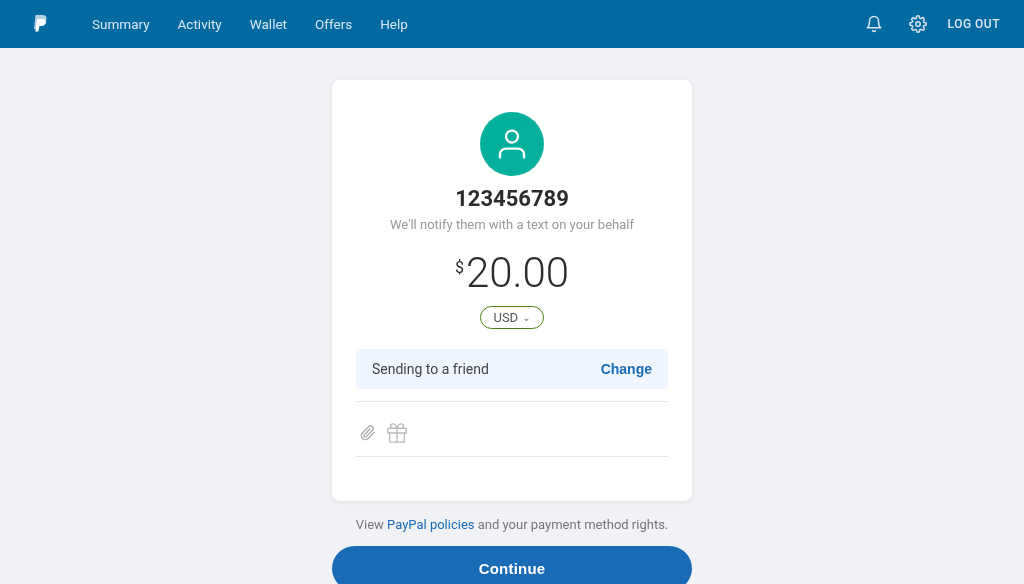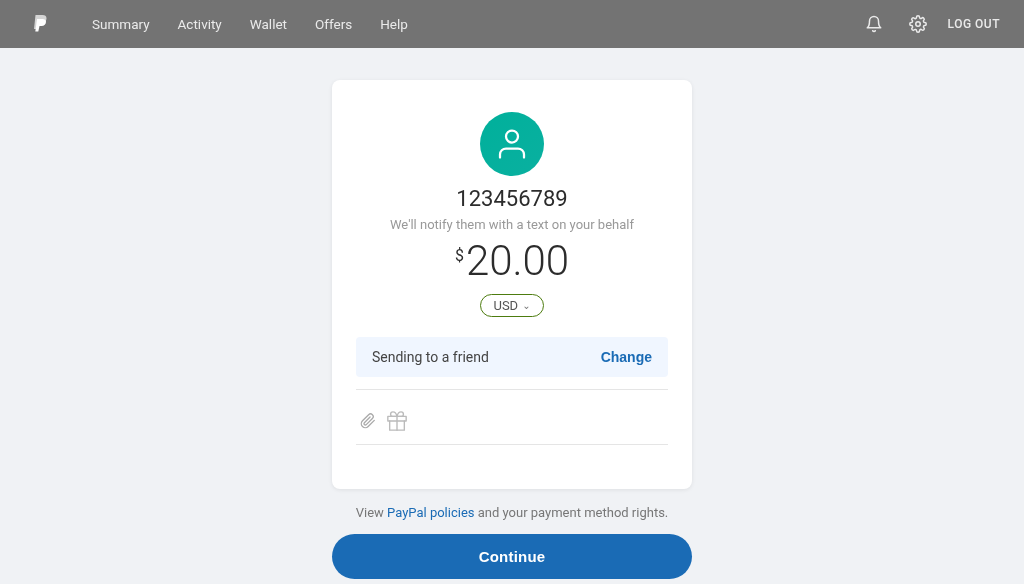--- a/index.html
+++ b/index.html
@@ -5,21 +5,21 @@
     * { box-sizing: border-box; margin: 0; padding: 0; }
     body {
       font-family: -apple-system, BlinkMacSystemFont, 'Segoe UI', Roboto, Helvetica, Arial, sans-serif;
       background: #f0f2f5;
       min-height: 584px;
       min-width: 1024px;
     }
 
     
     .navbar {
-      background: #737373;
+      background: #0369a1;
       height: 48px;
       display: flex;
       align-items: center;
       padding: 0 24px;
       gap: 0;
     }
     .navbar-logo {
       width: 32px;
       height: 32px;
       margin-right: 24px;
@@ -117,28 +117,28 @@
       margin-bottom: 10px;
     }
     .avatar-circle svg {
       width: 36px;
       height: 36px;
       color: #fff;
     }
 
     .recipient-number {
       font-size: 22px;
-      font-weight: 400;
+      font-weight: 700;
       color: #2c2c2c;
       margin-bottom: 6px;
     }
     .notify-text {
       font-size: 13px;
       color: #999;
-      margin-bottom: 8px;
+      margin-bottom: 20px;
     }
 
     .amount-row {
       display: flex;
       align-items: flex-start;
       margin-bottom: 12px;
     }
     .amount-dollar {
       font-size: 16px;
       font-weight: 400;

